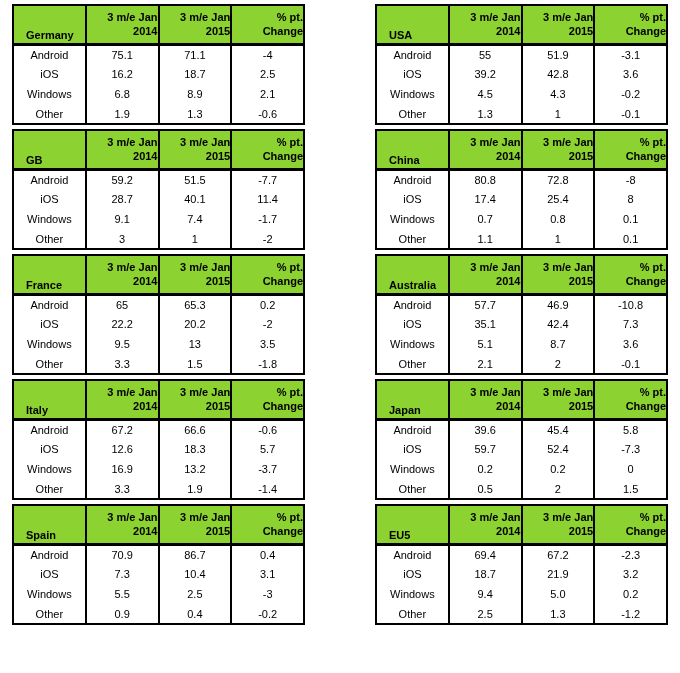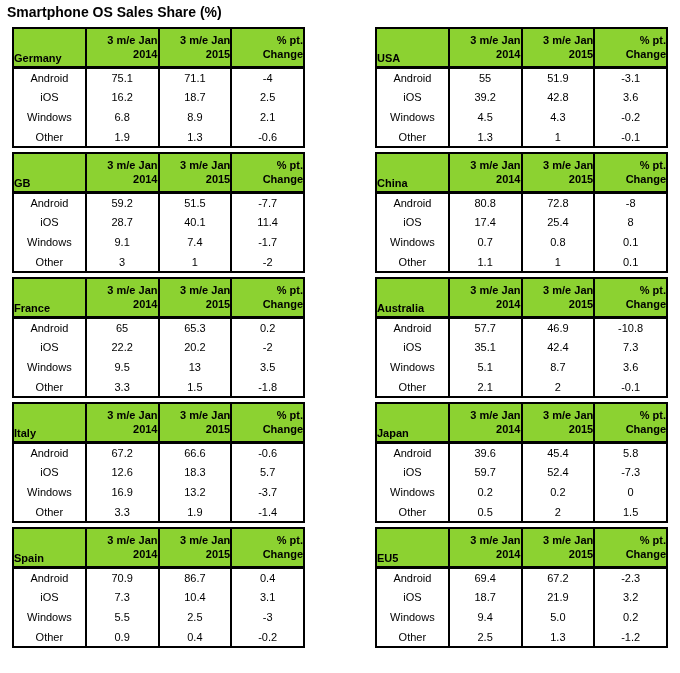--- a/index.html
+++ b/index.html
@@ -41,42 +41,41 @@
   table.share-table thead th {
     background: var(--header-bg);
     border-bottom: 3px solid var(--border);
     font-size: 11px;
     font-weight: bold;
     height: 39px;
   }
   th.region {
     text-align: left;
     vertical-align: bottom;
-    padding: 2px 3px 2px 0;
+    padding: 2px 3px 2px 12px;
   }
   th.colhead {
     text-align: right;
     vertical-align: middle;
     white-space: pre-line;
     line-height: 1.3;
     padding: 1px 0;
   }
   table.share-table td {
     font-size: 11px;
     height: 20px;
     padding: 0;
   }
   td.os { text-align: center; padding-left: 4px; }
   td.num { text-align: center; }
 </style>
 </head>
 <body>
 
 <div class="page">
-  <h1 class="page-title">Smartphone OS Sales Share (%)</h1>
   <div class="cols">
     <div class="col">
   <table class="share-table">
     <thead>
       <tr>
         <th class="region">Germany</th>
         <th class="colhead">3 m/e Jan
 2014</th>
         <th class="colhead">3 m/e Jan
 2015</th>

